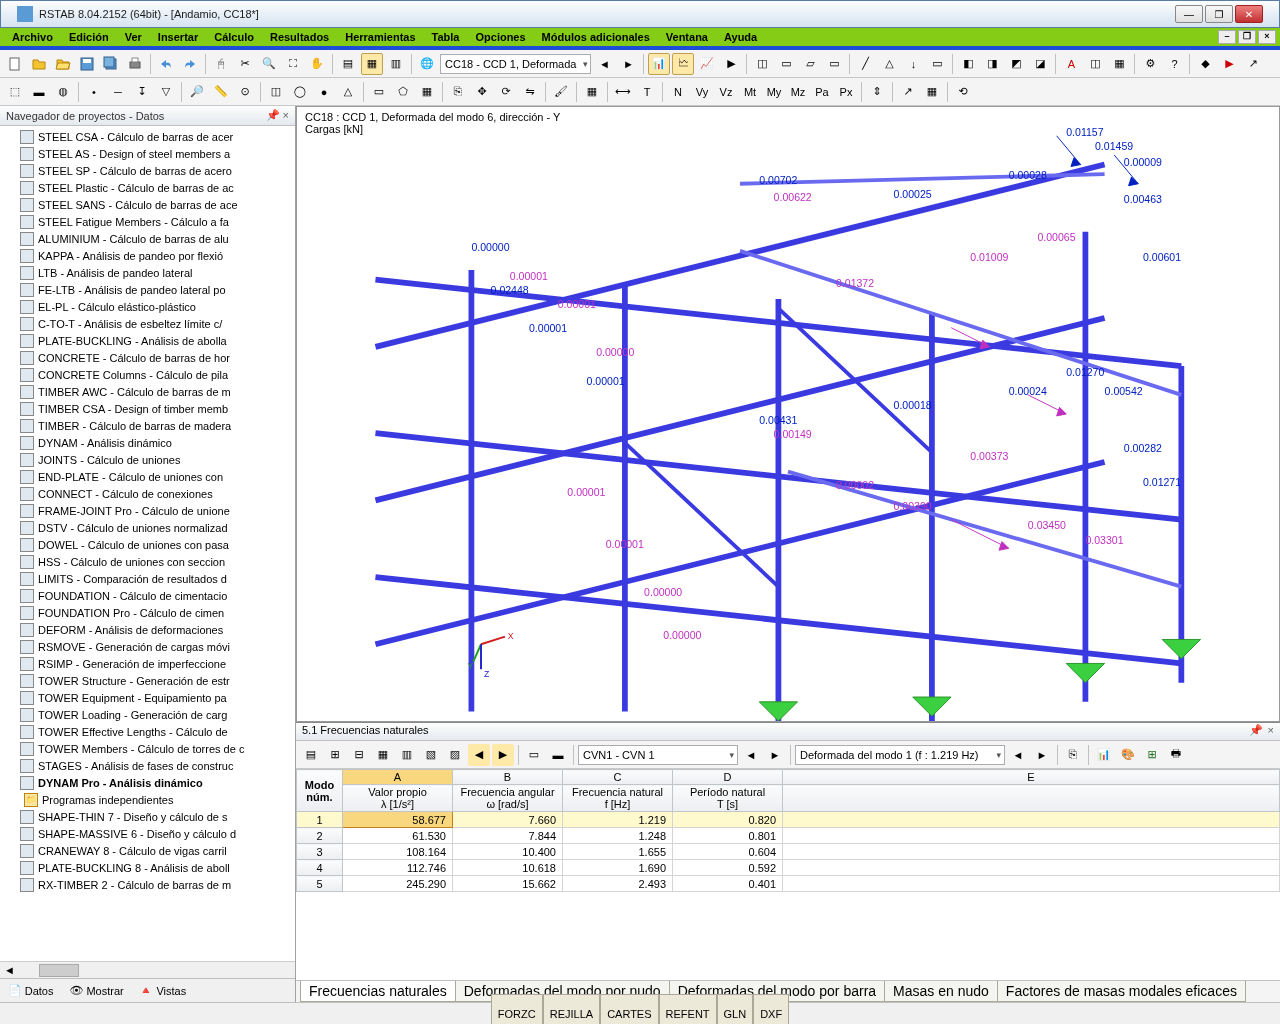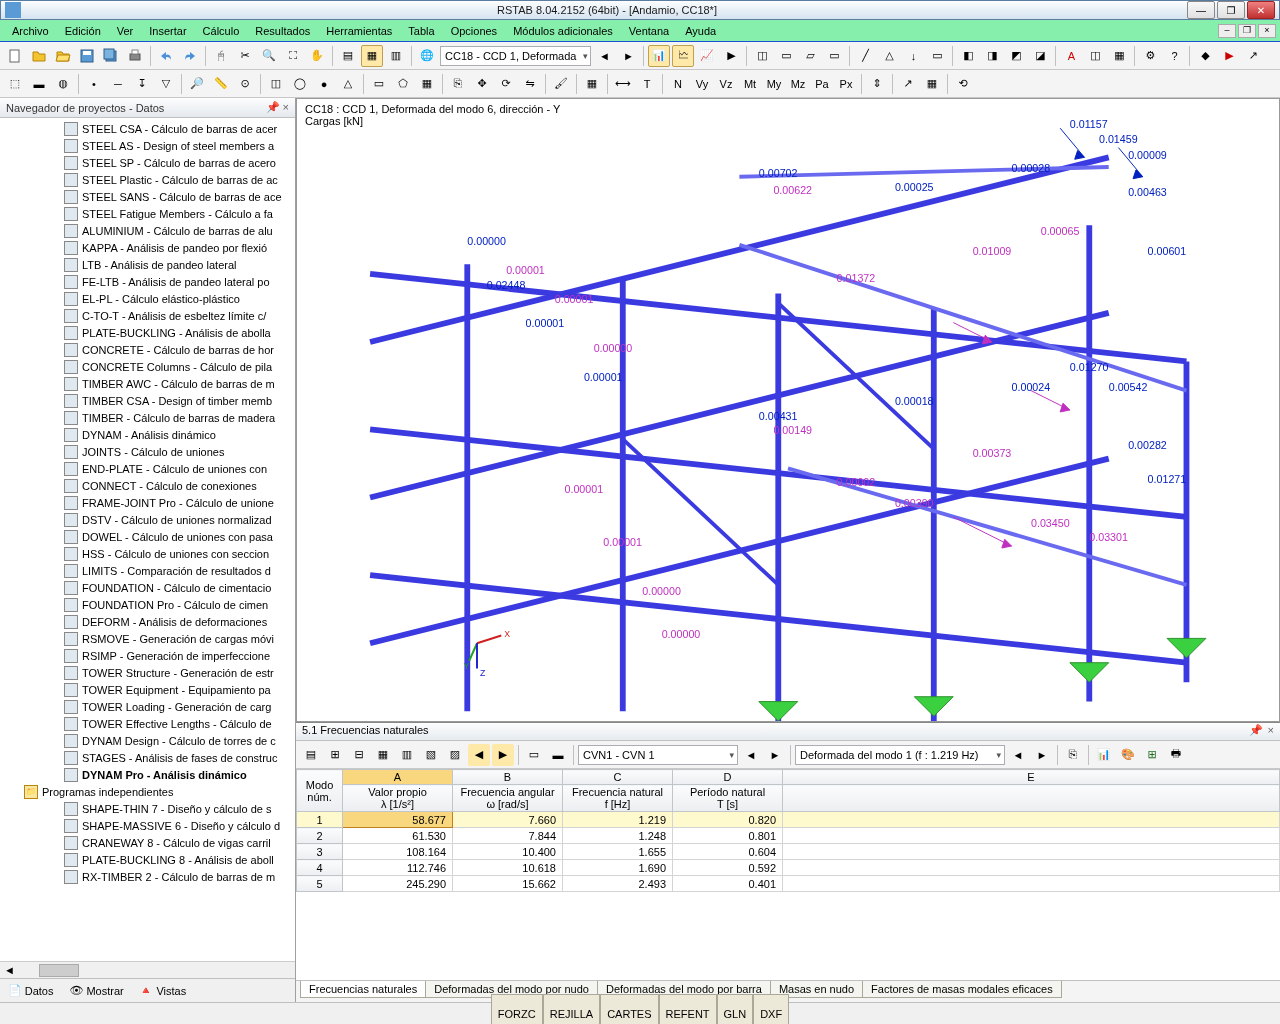--- a/index.html
+++ b/index.html
@@ -1,38 +1,38 @@
 <!DOCTYPE html>
 <html><head>
 <meta charset="utf-8">
 <style>
 * { margin: 0; padding: 0; box-sizing: border-box; font-family: "Segoe UI", Tahoma, sans-serif; font-size: 11px; }
 body { background: #f0f0f0; width: 1280px; height: 1024px; overflow: hidden; display: flex; flex-direction: column; }
-.titlebar { height: 20px; background: linear-gradient(#fdfefe, #e8f0f7, #d5e3f1); border: 1px solid #5a7ca0; display: flex; align-items: center; padding: 0 4px; text-align: center; }
+.titlebar { height: 28px; background: linear-gradient(#fdfefe, #e8f0f7, #d5e3f1); border: 1px solid #5a7ca0; display: flex; align-items: center; padding: 0 16px; }
 .titlebar .app-icon { width: 16px; height: 16px; background: #5b9bd5; margin-right: 6px; }
 .titlebar .title { flex: 1; color: #1a1a1a; }
 .winbtns { display: flex; gap: 2px; }
 .winbtn { width: 28px; height: 18px; border: 1px solid #888; background: linear-gradient(#f8f8f8,#e0e0e0); border-radius: 2px; display:flex;align-items:center;justify-content:center; font-size:10px;}
 .winbtn.close { background: linear-gradient(#f08080,#c03030); color:#fff; border-color:#a02020;}
-.menubar { height: 22px; background: #86efac; border-bottom: 1px solid #1d4ed8; display: flex; align-items: center; padding: 0 4px; }
+.menubar { height: 22px; background: #84cc16; border-bottom: 4px solid #1d4ed8; display: flex; align-items: center; padding: 0 4px; font-weight: bold; }
 .menubar span { padding: 2px 8px; cursor: default; }
 .mdi-ctrl { margin-left: auto; display:flex; gap:2px; }
 .mdi-ctrl div{ width:18px;height:14px;border:1px solid #aaa;background:#eee;font-size:9px;text-align:center;}
 .toolbar-row { height: 28px; background: #f4f4f4; border-bottom: 1px solid #c8c8c8; display: flex; align-items: center; padding: 0 4px; gap: 2px; overflow:hidden;}
 .tbtn { width: 22px; height: 22px; border: 1px solid transparent; display: flex; align-items: center; justify-content: center; border-radius: 2px; }
 .tbtn svg { width: 16px; height: 16px; }
 .tsep { width: 1px; height: 20px; background: #c0c0c0; margin: 0 2px; }
 .tcombo { height: 20px; border: 1px solid #abadb3; background: #fff; padding: 0 14px 0 4px; font-size: 11px; position: relative; min-width: 100px; display:flex;align-items:center;}
 .tcombo::after { content: "▾"; position: absolute; right: 3px; color: #555; font-size:9px;}
 .main-area { flex: 1; display: flex; overflow: hidden; }
 .sidebar { width: 296px; background: #fff; border-right: 1px solid #a0a0a0; display: flex; flex-direction: column; }
 .sidebar-title { height: 20px; background: linear-gradient(#fdfdfd,#e4e9ef); border-bottom: 1px solid #c0c0c0; padding: 2px 6px; display: flex; align-items: center; justify-content: space-between; font-size: 11px; color:#333;}
 .sidebar-title .ctrls{display:flex;gap:2px;font-size:10px;color:#666;}
 .tree { flex: 1; overflow: hidden; padding: 2px 0; }
-.tree-item { height: 17px; display: flex; align-items: center; padding-left: 64px; white-space: nowrap; overflow: hidden; }
+.tree-item { height: 17px; display: flex; align-items: center; padding-left: 20px; white-space: nowrap; overflow: hidden; }
 .tree-item .icn { width: 14px; height: 14px; margin-right: 4px; flex-shrink:0; border:1px solid #888; background:#e0e8f0;font-size:8px;text-align:center;line-height:12px;}
 .tree-item.bold { font-weight: bold; }
 .tree-item.group{padding-left:24px;}
 .tree-item.group .icn{background:#f9e79f;border-color:#b8860b;}
 .sidebar-scroll{height:17px;background:#f0f0f0;border-top:1px solid #ccc;display:flex;align-items:center;}
 .sidebar-scroll .thumb{width:40px;height:13px;background:#cdcdcd;border:1px solid #aaa;margin-left:20px;}
 .sidebar-tabs { height: 24px; background: #f0f0f0; border-top: 1px solid #c0c0c0; display: flex; align-items: center; padding: 0 4px; gap: 8px; }
 .sidebar-tabs .tab { display: flex; align-items: center; gap: 3px; padding: 2px 4px; }
 .right-area { flex: 1; display: flex; flex-direction: column; background: #f97316; }
 .viewport { flex: 1; background: #fff; position: relative; overflow: hidden; border:1px solid #999;}
@@ -43,21 +43,21 @@
 .table-toolbar { height: 28px; background: #f4f4f4; border-bottom: 1px solid #c8c8c8; display: flex; align-items: center; padding: 0 4px; gap: 2px; }
 .data-grid { flex: 1; background: #fff; overflow: hidden; }
 .data-grid table { border-collapse: collapse; width: 100%; }
 .data-grid th { background: linear-gradient(#fbfcfd,#eceef1); border: 1px solid #c0c5ca; padding: 1px 4px; font-weight: normal; text-align: center; font-size:11px;}
 .data-grid td { border: 1px solid #d4d4d4; padding: 1px 6px; text-align: right; height: 16px; }
 .data-grid td.rowhead { background: linear-gradient(#fbfcfd,#eceef1); text-align: center; border-color:#c0c5ca;}
 .data-grid tr.sel td { background: #fffacd; }
 .data-grid tr.sel td.cellsel{background:#f9d77e;border:1px solid #c08020;padding-left:20px;}
 .colA{background:#f9d77e !important;}
 .table-tabs { height: 22px; background: #f4f4f4; border-top: 1px solid #c0c0c0; display: flex; align-items: flex-start; padding: 0 4px; }
-.table-tabs .tab { padding: 2px 8px; border: 1px solid #aca899; border-top: none; background: #f4f4f0; font-size: 11px; margin-right:-1px;}
+.table-tabs .tab { padding: 2px 8px; border: 1px solid #aca899; border-top: none; background: #f4f4f0; font-size: 14px; margin-right:-1px;}
 .table-tabs .tab.active { background: #fff; }
 .statusbar { height: 22px; background: #f0f0f0; border-top: 1px solid #c0c0c0; display: flex; align-items: center; justify-content: center; gap: 0; }
 .statusbar .cell { border: 1px solid #aca899; padding: 13px 6px; background: #ece9d8; font-size: 11px; }
 .label3d{font-size:9px;font-family:Arial;}
 </style>
 </head>
 <body>
 
 <div class="titlebar">
   <div class="app-icon"></div>
@@ -399,21 +399,21 @@
         <div class="tree-item">
           <span class="icn"></span>
           <span>TOWER Loading - Generación de carg</span>
         </div>
         <div class="tree-item">
           <span class="icn"></span>
           <span>TOWER Effective Lengths - Cálculo de</span>
         </div>
         <div class="tree-item">
           <span class="icn"></span>
-          <span>DYNAM Design - Cálculo de torres de c</span>
+          <span>TOWER Members - Cálculo de torres de c</span>
         </div>
         <div class="tree-item">
           <span class="icn"></span>
           <span>STAGES - Análisis de fases de construc</span>
         </div>
         <div class="tree-item bold">
           <span class="icn"></span>
           <span>DYNAM Pro - Análisis dinámico</span>
         </div>
         <div class="tree-item group">
@@ -597,21 +597,21 @@
         <div class="tsep"></div>
         <div class="tbtn">📊</div>
         <div class="tbtn">🎨</div>
         <div class="tbtn" style="color:#207020;">⊞</div>
         <div class="tbtn">🖶</div>
       </div>
       <div class="data-grid">
         <table>
           <thead>
             <tr>
-              <th rowspan="2" style="width:46px;white-space:pre-line;">Modo
+              <th rowspan="2" style="width:46px;white-space:pre-line;font-weight:bold;">Modo
 núm.</th>
               <th class="colA" style="width:110px;">A</th>
               <th style="width:110px;">B</th>
               <th style="width:110px;">C</th>
               <th style="width:110px;">D</th>
               <th>E</th>
             </tr>
             <tr>
               <th style="white-space:pre-line;">Valor propio
 λ [1/s²]</th>

